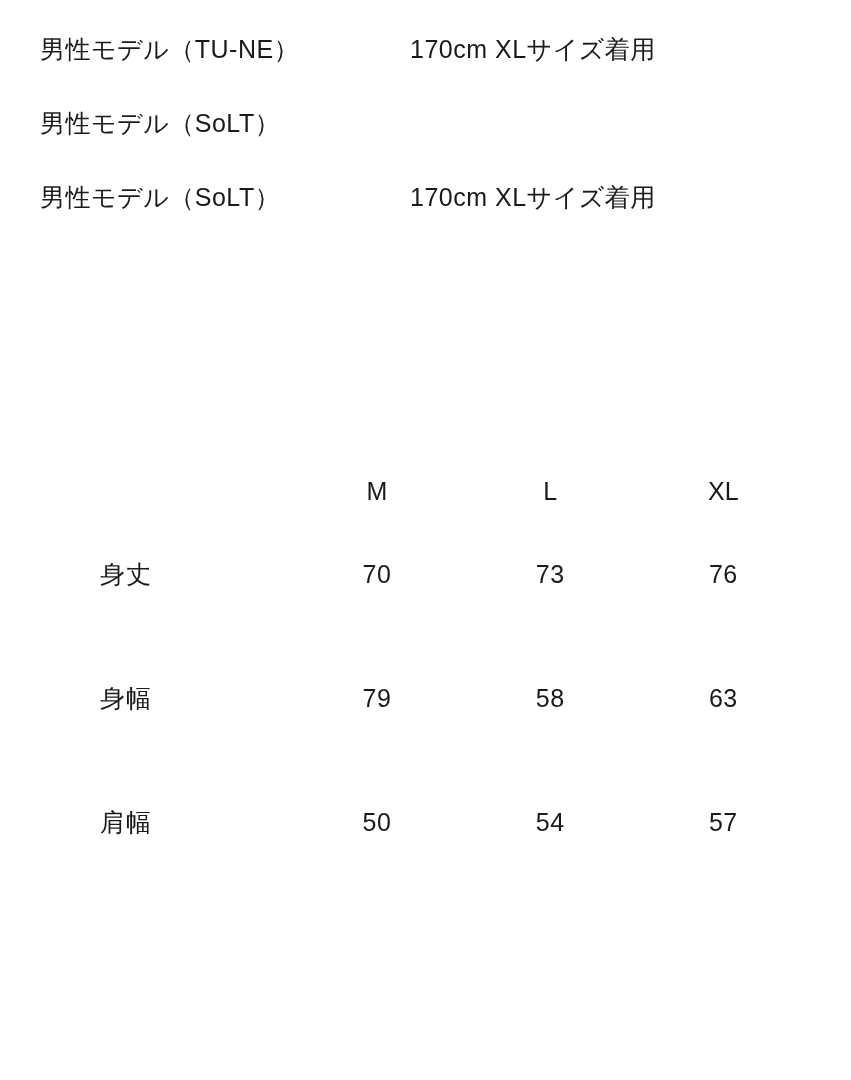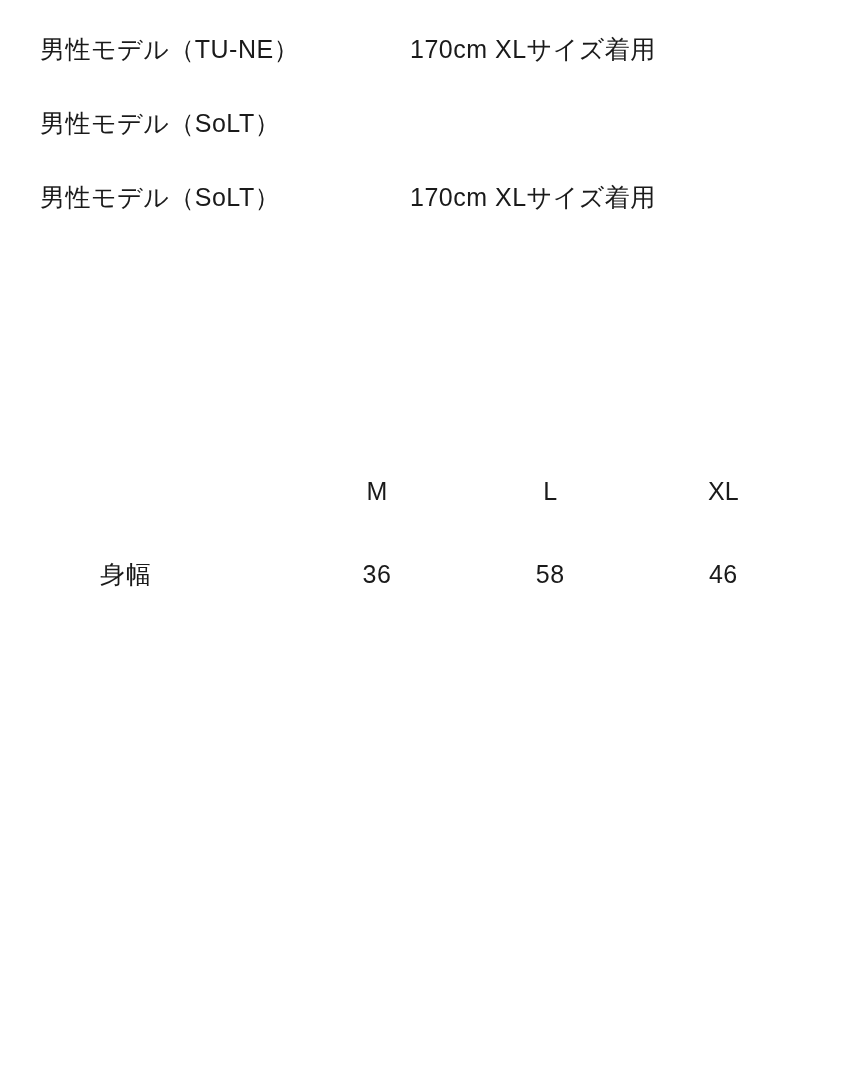--- a/index.html
+++ b/index.html
@@ -123,27 +123,39 @@
       <thead>
         <tr>
           <th class="empty-corner"></th>
           <th>M</th>
           <th>L</th>
           <th>XL</th>
         </tr>
       </thead>
       <tbody>
 
+        <tr>
+          <th class="row-head">身丈</th>
+          <td>70</td>
+          <td>73</td>
+          <td>76</td>
+        </tr>
 
         <tr>
           <th class="row-head">身幅</th>
-          <td>36</td>
+          <td>79</td>
           <td>58</td>
-          <td>46</td>
+          <td>63</td>
         </tr>
 
+        <tr>
+          <th class="row-head">肩幅</th>
+          <td>50</td>
+          <td>54</td>
+          <td>57</td>
+        </tr>
 
 
       </tbody>
     </table>
   </div>
 
 </div>
 
 </body></html>

